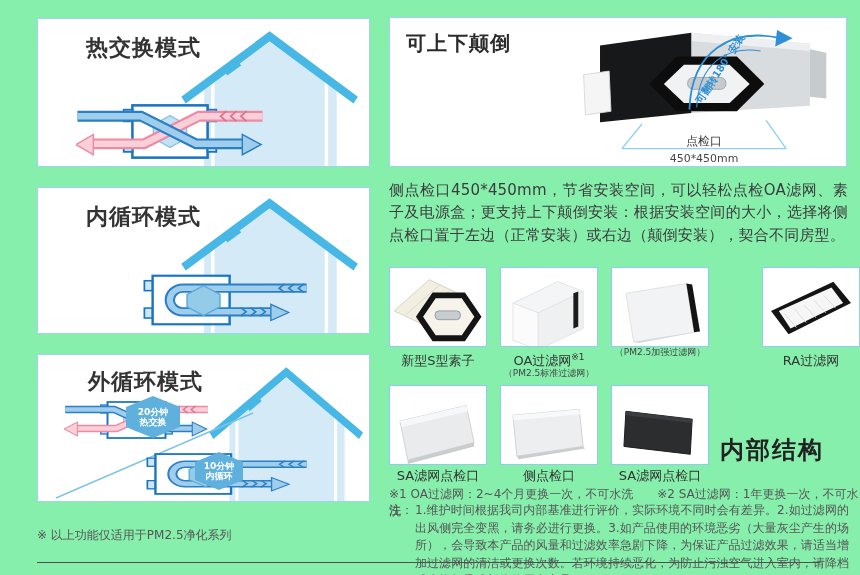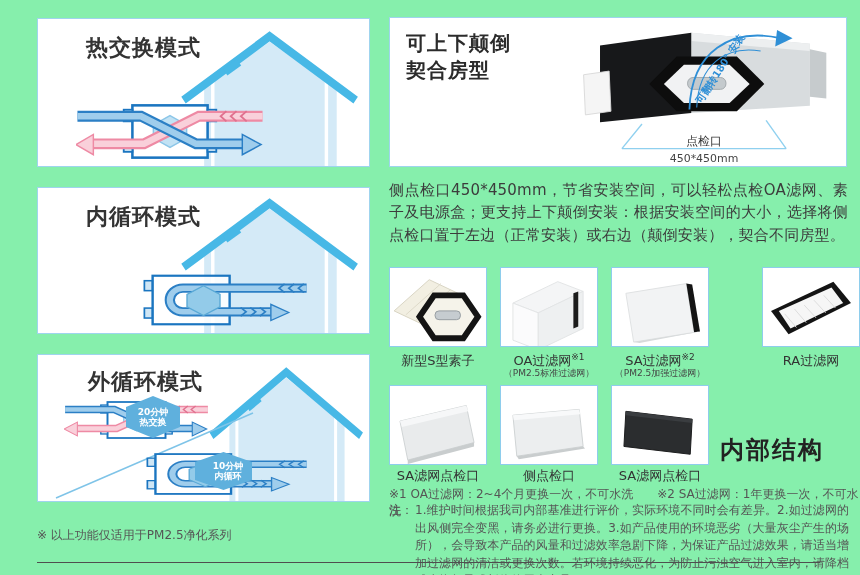--- a/index.html
+++ b/index.html
@@ -12,21 +12,21 @@
   .mode-art{position:absolute;left:0;top:0;width:100%;height:100%;}
   .mode-title{position:absolute;left:48px;top:14px;font-size:22px;font-weight:600;
               color:#333;letter-spacing:1px;}
   #mode3 .mode-title{left:50px;top:12px;}
 
   .hexlabel{position:absolute;display:flex;align-items:center;justify-content:center;
             text-align:center;clip-path:polygon(50% 0,100% 26%,100% 74%,50% 100%,0 74%,0 26%);
             background:#5fb0dd;color:#fff;font-size:9px;line-height:10.5px;font-weight:600;
             white-space:pre-line;margin-left:36px;}
   .hex-heat{left:90px;top:396px;width:54px;height:42px;}
-  .hex-loop{left:159px;top:452px;width:48px;height:38px;padding-left:9px;}
+  .hex-loop{left:159px;top:452px;width:48px;height:38px;}
 
   .left-footnote{position:absolute;left:37px;top:527px;font-size:12px;color:#555;}
 
   
   .feature-box{position:absolute;left:389px;top:17px;width:456px;height:148px;
                border:1px solid #9fd4ee;background:#fff;}
   .feature-title{position:absolute;left:16px;top:12px;font-size:20px;line-height:27px;
                  font-weight:600;color:#2b2b2b;letter-spacing:1px;}
   .product-art{position:absolute;right:2px;top:2px;width:300px;height:146px;}
 
@@ -127,21 +127,20 @@
   <span class="hexlabel hex-heat">20分钟
 热交换</span>
   <span class="hexlabel hex-loop">10分钟
 内循环</span>
 
   <div class="left-footnote">※ 以上功能仅适用于PM2.5净化系列</div>
 
   <div class="feature-box">
     <div class="feature-title">
       <div>可上下颠倒</div>
-      <div>契合房型</div>
     </div>
     <svg class="product-art" viewBox="0 0 310 160">
       <polygon points="152,14 282,26 282,94 152,102" fill="#d8dcde"></polygon>
       <polygon points="152,14 282,26 282,34 152,23" fill="#edeff0"></polygon>
       <polygon points="52,28 152,14 152,102 52,112" fill="#17181a"></polygon>
       <polygon points="282,32 300,36 300,86 282,84" fill="#c6cbcd"></polygon>
       <polygon points="34,60 62,56 64,100 36,104" fill="#f5f5f5" stroke="#d9d9d9"></polygon>
       <polygon points="106,70 136,40 202,40 232,70 202,100 136,100" fill="#0d0d0d"></polygon>
       <polygon points="122,70 144,49 194,49 216,70 194,91 144,91" fill="#f1f2f3"></polygon>
       <rect x="148" y="63" width="42" height="13" rx="6" fill="#c4cacd" stroke="#9fa6a9"></rect>
@@ -187,21 +186,20 @@
   </div>
 
   <div class="part-cell" style="left:611px;top:267px;">
     <div class="part-img">
       <svg viewBox="0 0 98 80">
         <polygon points="14,26 76,16 84,66 22,76" fill="#f2f3f4" stroke="#dfe1e2"></polygon>
         <polygon points="76,16 82,17 90,65 84,66" fill="#141414"></polygon>
         <polygon points="22,76 84,66 90,65 28,77" fill="#d7dadb"></polygon>
       </svg>
     </div>
-    <div class="part-label"><span>SA过滤网</span><sup>※2</sup></div>
     <div class="part-sublabel">（PM2.5加强过滤网）</div>
   </div>
 
   <div class="part-cell" style="left:722px;top:267px;padding-left:40px;">
     <div class="part-img">
       <svg viewBox="0 0 98 80">
         <polygon points="8,44 72,14 90,36 26,68" fill="#141414"></polygon>
         <polygon points="16,44 70,20 82,36 28,62" fill="#f6f6f6"></polygon>
         <line x1="22" y1="47" x2="34" y2="61" stroke="#dcdcdc"></line>
         <line x1="32" y1="42" x2="44" y2="56" stroke="#dcdcdc"></line>

